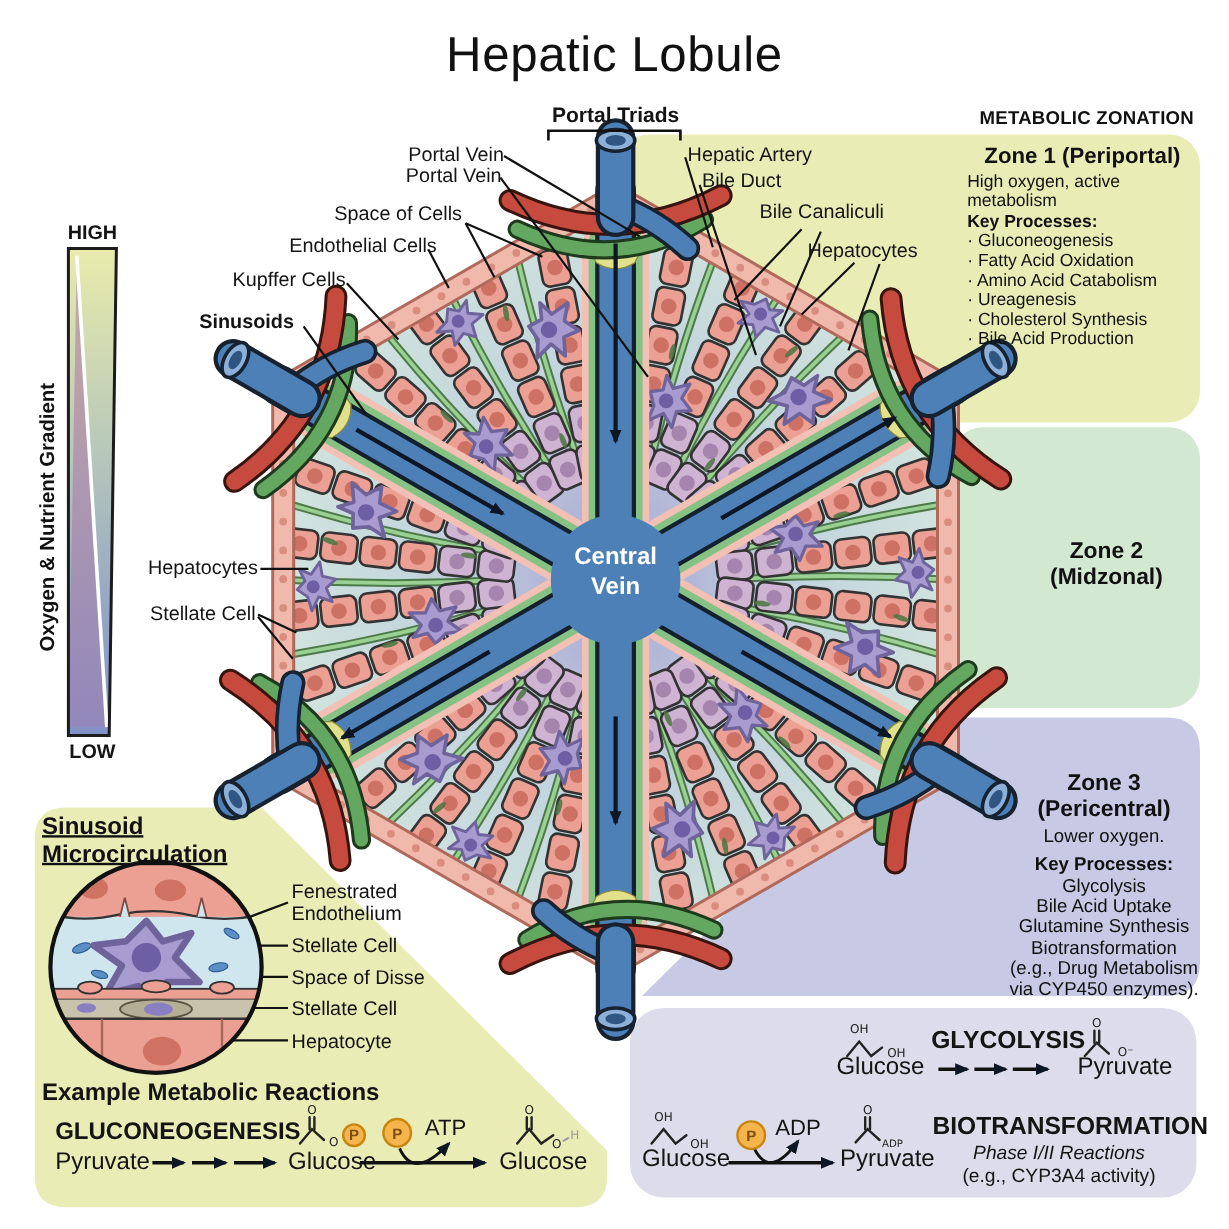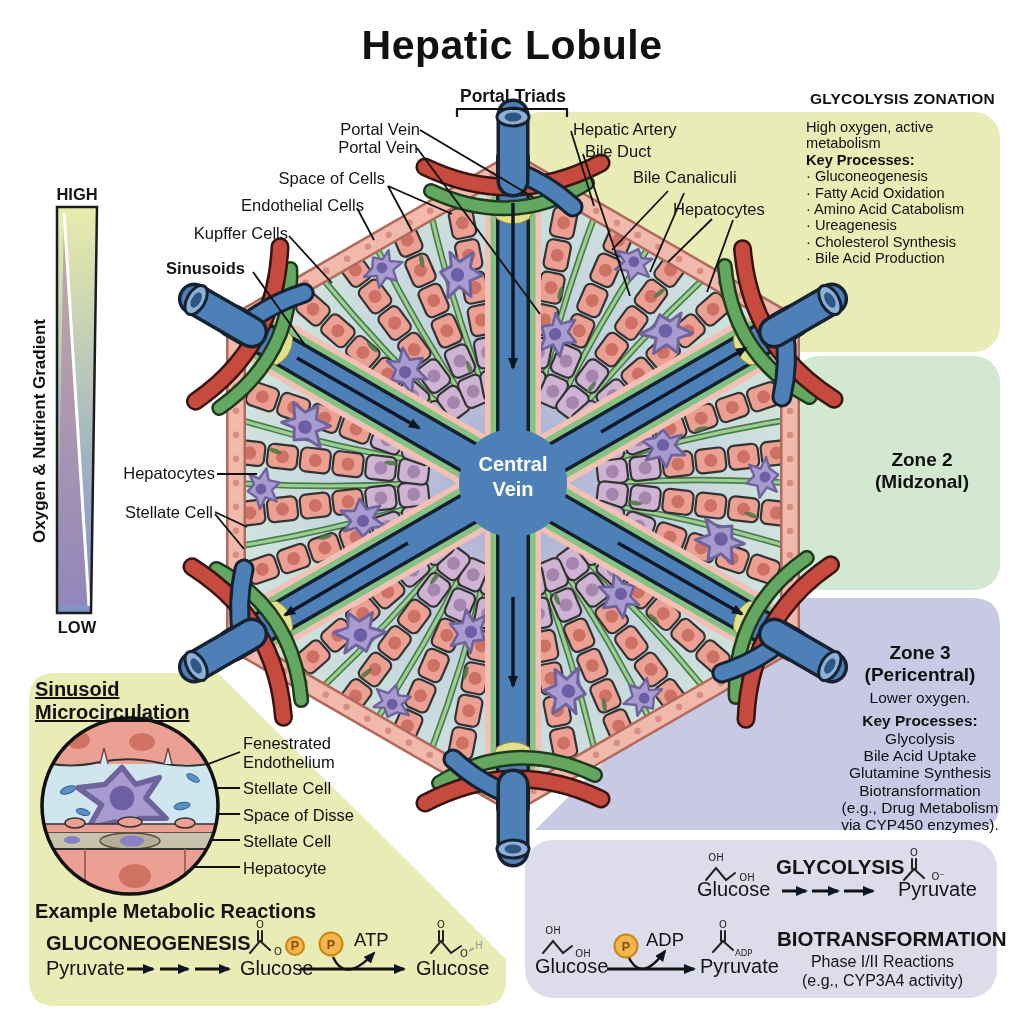--- a/index.html
+++ b/index.html
@@ -4,21 +4,21 @@
 <style>
   html,body{margin:0;padding:0;background:#fff;}
   body{width:1024px;height:1024px;position:relative;overflow:hidden;
        font-family:"Liberation Sans","DejaVu Sans",sans-serif;color:#111;}
   .abs{position:absolute;}
   svg{position:absolute;left:0;top:0;}
   .lbl{position:absolute;font-size:16.5px;line-height:1.08;color:#141414;white-space:nowrap;}
   .r{text-align:right;}
   .c{text-align:center;}
   .b{font-weight:bold;}
-  #title{left:0;right:0;top:22px;text-align:center;font-size:41px;font-weight:bold;letter-spacing:.5px;}
+  #title{left:0;right:0;top:22px;text-align:center;font-size:41px;font-weight:normal;letter-spacing:.5px;}
   #central-vein{left:448px;top:452px;width:130px;text-align:center;color:#fff;
     font-weight:bold;font-size:20px;line-height:25px;}
   #zonation-heading{left:770px;top:90px;width:225px;text-align:right;font-weight:bold;font-size:15.5px;letter-spacing:.2px;}
   .zonebox{position:absolute;}
   #zone1{left:806px;top:119px;width:192px;}
   #zone1 .zt{font-weight:bold;font-size:18.5px;text-align:center;margin-bottom:3px;}
   #zone1 .zl{font-size:14.6px;line-height:16.4px;}
   #zone2{left:800px;top:449px;width:244px;text-align:center;font-weight:bold;font-size:19px;line-height:22px;}
   #zone3{left:795px;top:642px;width:250px;text-align:center;}
   #zone3 .zt{font-weight:bold;font-size:19px;line-height:21.5px;}
@@ -352,23 +352,24 @@
 
 <div id="central-vein" class="abs">
   <div>Central</div>
   <div>Vein</div>
 </div>
 
 <div class="lbl b c" style="left:45px;top:186px;width:64px;">HIGH</div>
 <div class="lbl b c" style="left:45px;top:619px;width:64px;">LOW</div>
 <div id="gradient-axis" class="abs">Oxygen &amp; Nutrient Gradient</div>
 
-<div id="zonation-heading" class="abs">GLYCOLYSIS ZONATION</div>
+<div id="zonation-heading" class="abs">METABOLIC ZONATION</div>
 
 <div id="zone1" class="zonebox">
+  <div class="zt">Zone 1 (Periportal)</div>
   <div class="zl">High oxygen, active</div>
   <div class="zl">metabolism</div>
   <div class="zl b">Key Processes:</div>
   <div class="zl">· Gluconeogenesis</div>
   <div class="zl">· Fatty Acid Oxidation</div>
   <div class="zl">· Amino Acid Catabolism</div>
   <div class="zl">· Ureagenesis</div>
   <div class="zl">· Cholesterol Synthesis</div>
   <div class="zl">· Bile Acid Production</div>
 </div>
@@ -409,17 +410,17 @@
 <div class="lbl rxtxt" style="left:46px;top:958px;">Pyruvate</div>
 <div class="lbl rxtxt" style="left:240px;top:958px;">Glucose</div>
 <div class="lbl cof" style="left:354px;top:930px;">ATP</div>
 <div class="lbl rxtxt" style="left:416px;top:958px;">Glucose</div>
 
 <div class="lbl rxname" style="left:776px;top:856px;font-size:20.5px;">GLYCOLYSIS</div>
 <div class="lbl rxtxt" style="left:697px;top:879px;">Glucose</div>
 <div class="lbl rxtxt" style="left:898px;top:879px;">Pyruvate</div>
 
 <div class="lbl rxname" style="left:777px;top:928px;font-size:20.5px;">BIOTRANSFORMATION</div>
-<div class="lbl c" style="left:790px;top:953px;width:185px;font-size:16px;">Phase I/II Reactions</div>
+<div class="lbl c" style="left:790px;top:953px;width:185px;font-size:16px;font-style:italic;">Phase I/II Reactions</div>
 <div class="lbl c" style="left:790px;top:972px;width:185px;font-size:16px;">(e.g., CYP3A4 activity)</div>
 <div class="lbl rxtxt" style="left:535px;top:956px;">Glucose</div>
 <div class="lbl cof" style="left:646px;top:930px;">ADP</div>
 <div class="lbl rxtxt" style="left:700px;top:956px;">Pyruvate</div>
 
 </body></html>

